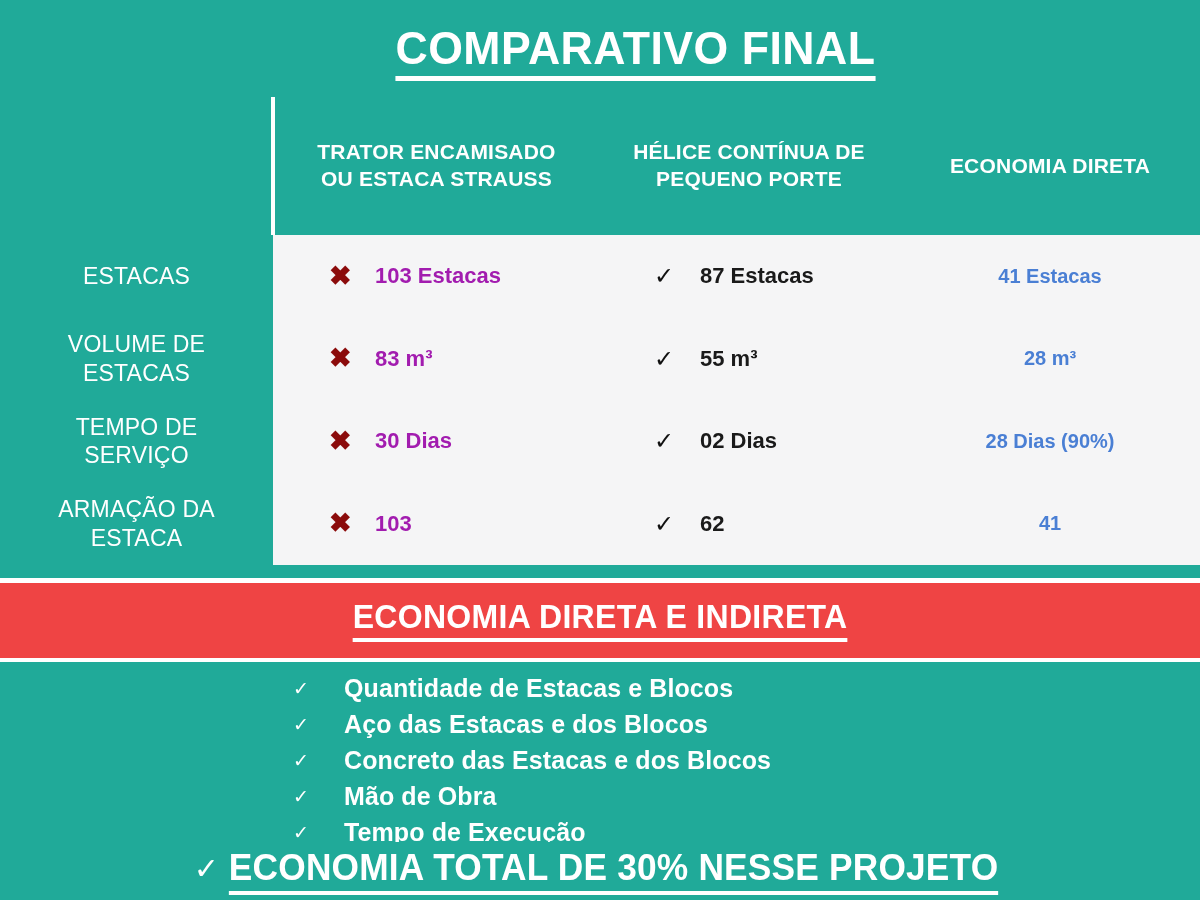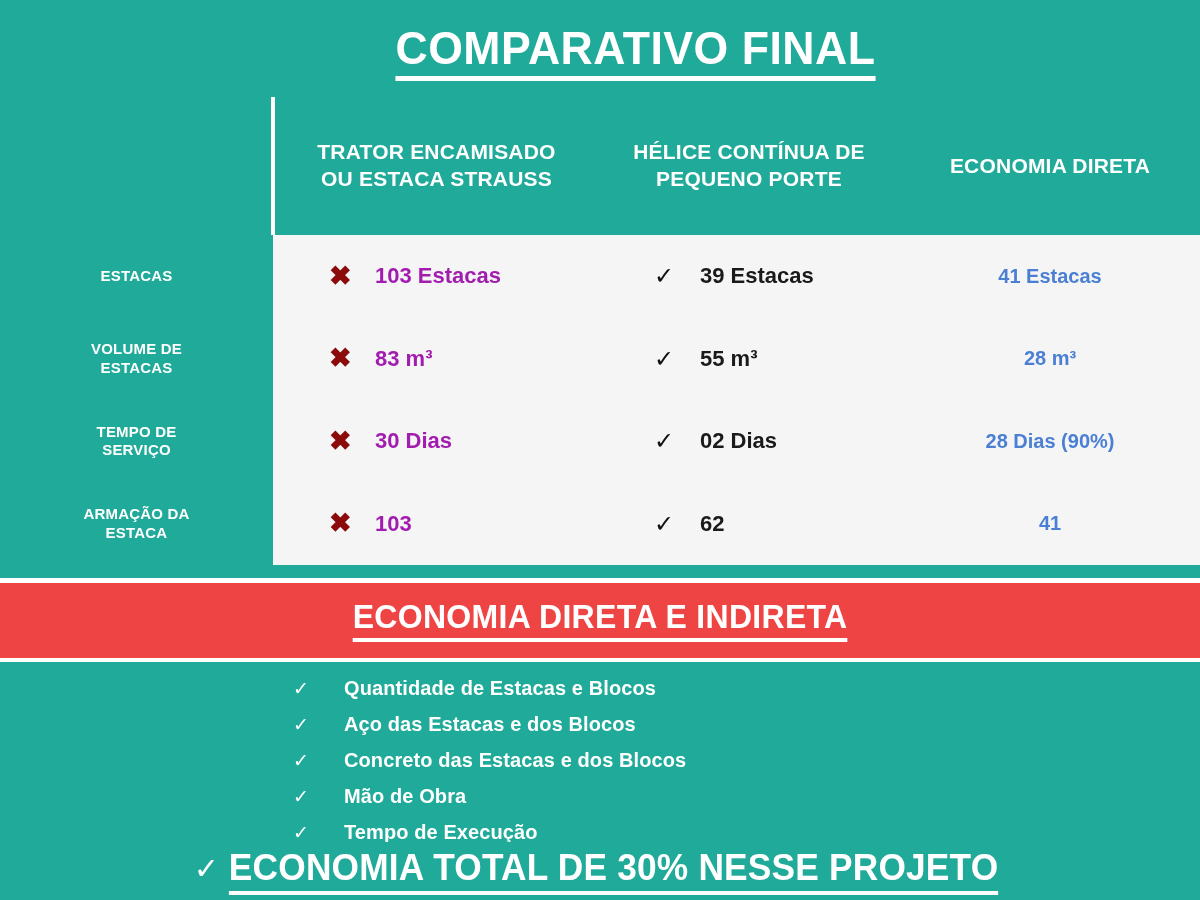--- a/index.html
+++ b/index.html
@@ -79,22 +79,22 @@
     border-bottom: 4px solid #FFFFFF;
     padding: 0 10px;
   }
   .hdr-cell.blank { border-right: 4px solid #FFFFFF; }
   .hdr-cell.last { border-right: 0; }
 
   .body-row { height: 82px; }
   .lbl-cell {
     background: #20AA99;
     color: #FFFFFF;
-    font-size: 15px;
-    font-weight: bold;
+    font-size: 23px;
+    font-weight: normal;
     text-align: center;
     line-height: 1.24;
     letter-spacing: 0.2px;
     border-right: 4px solid #FFFFFF;
     border-bottom: 4px solid #FFFFFF;
     padding: 0 8px;
   }
   .val-cell {
     background: #F5F5F6;
     border-bottom: 4px solid #FFFFFF;
@@ -170,21 +170,21 @@
   }
   .bullet-row .bchk {
     color: #FFFFFF;
     font-size: 19px;
     width: 51px;
     flex: 0 0 51px;
     line-height: 1;
   }
   .bullet-row .btxt {
     color: #FFFFFF;
-    font-size: 20px;
+    font-size: 25px;
     font-weight: bold;
     letter-spacing: 0.1px;
   }
 
   
   .footer {
     position: absolute;
     left: 0;
     top: 842px;
     width: 1200px;
@@ -252,21 +252,21 @@
       </td>
       <td class="val-cell">
         <div class="val-inner">
           <span class="mark x">✖</span>
           <span class="val-txt red">103 Estacas</span>
         </div>
       </td>
       <td class="val-cell">
         <div class="val-inner">
           <span class="mark check">✓</span>
-          <span class="val-txt black">39 Estacas</span>
+          <span class="val-txt black">87 Estacas</span>
         </div>
       </td>
       <td class="val-cell last">
         <div class="val-inner center">
           <span class="val-txt blue">41 Estacas</span>
         </div>
       </td>
     </tr>
 
     <tr class="body-row">

